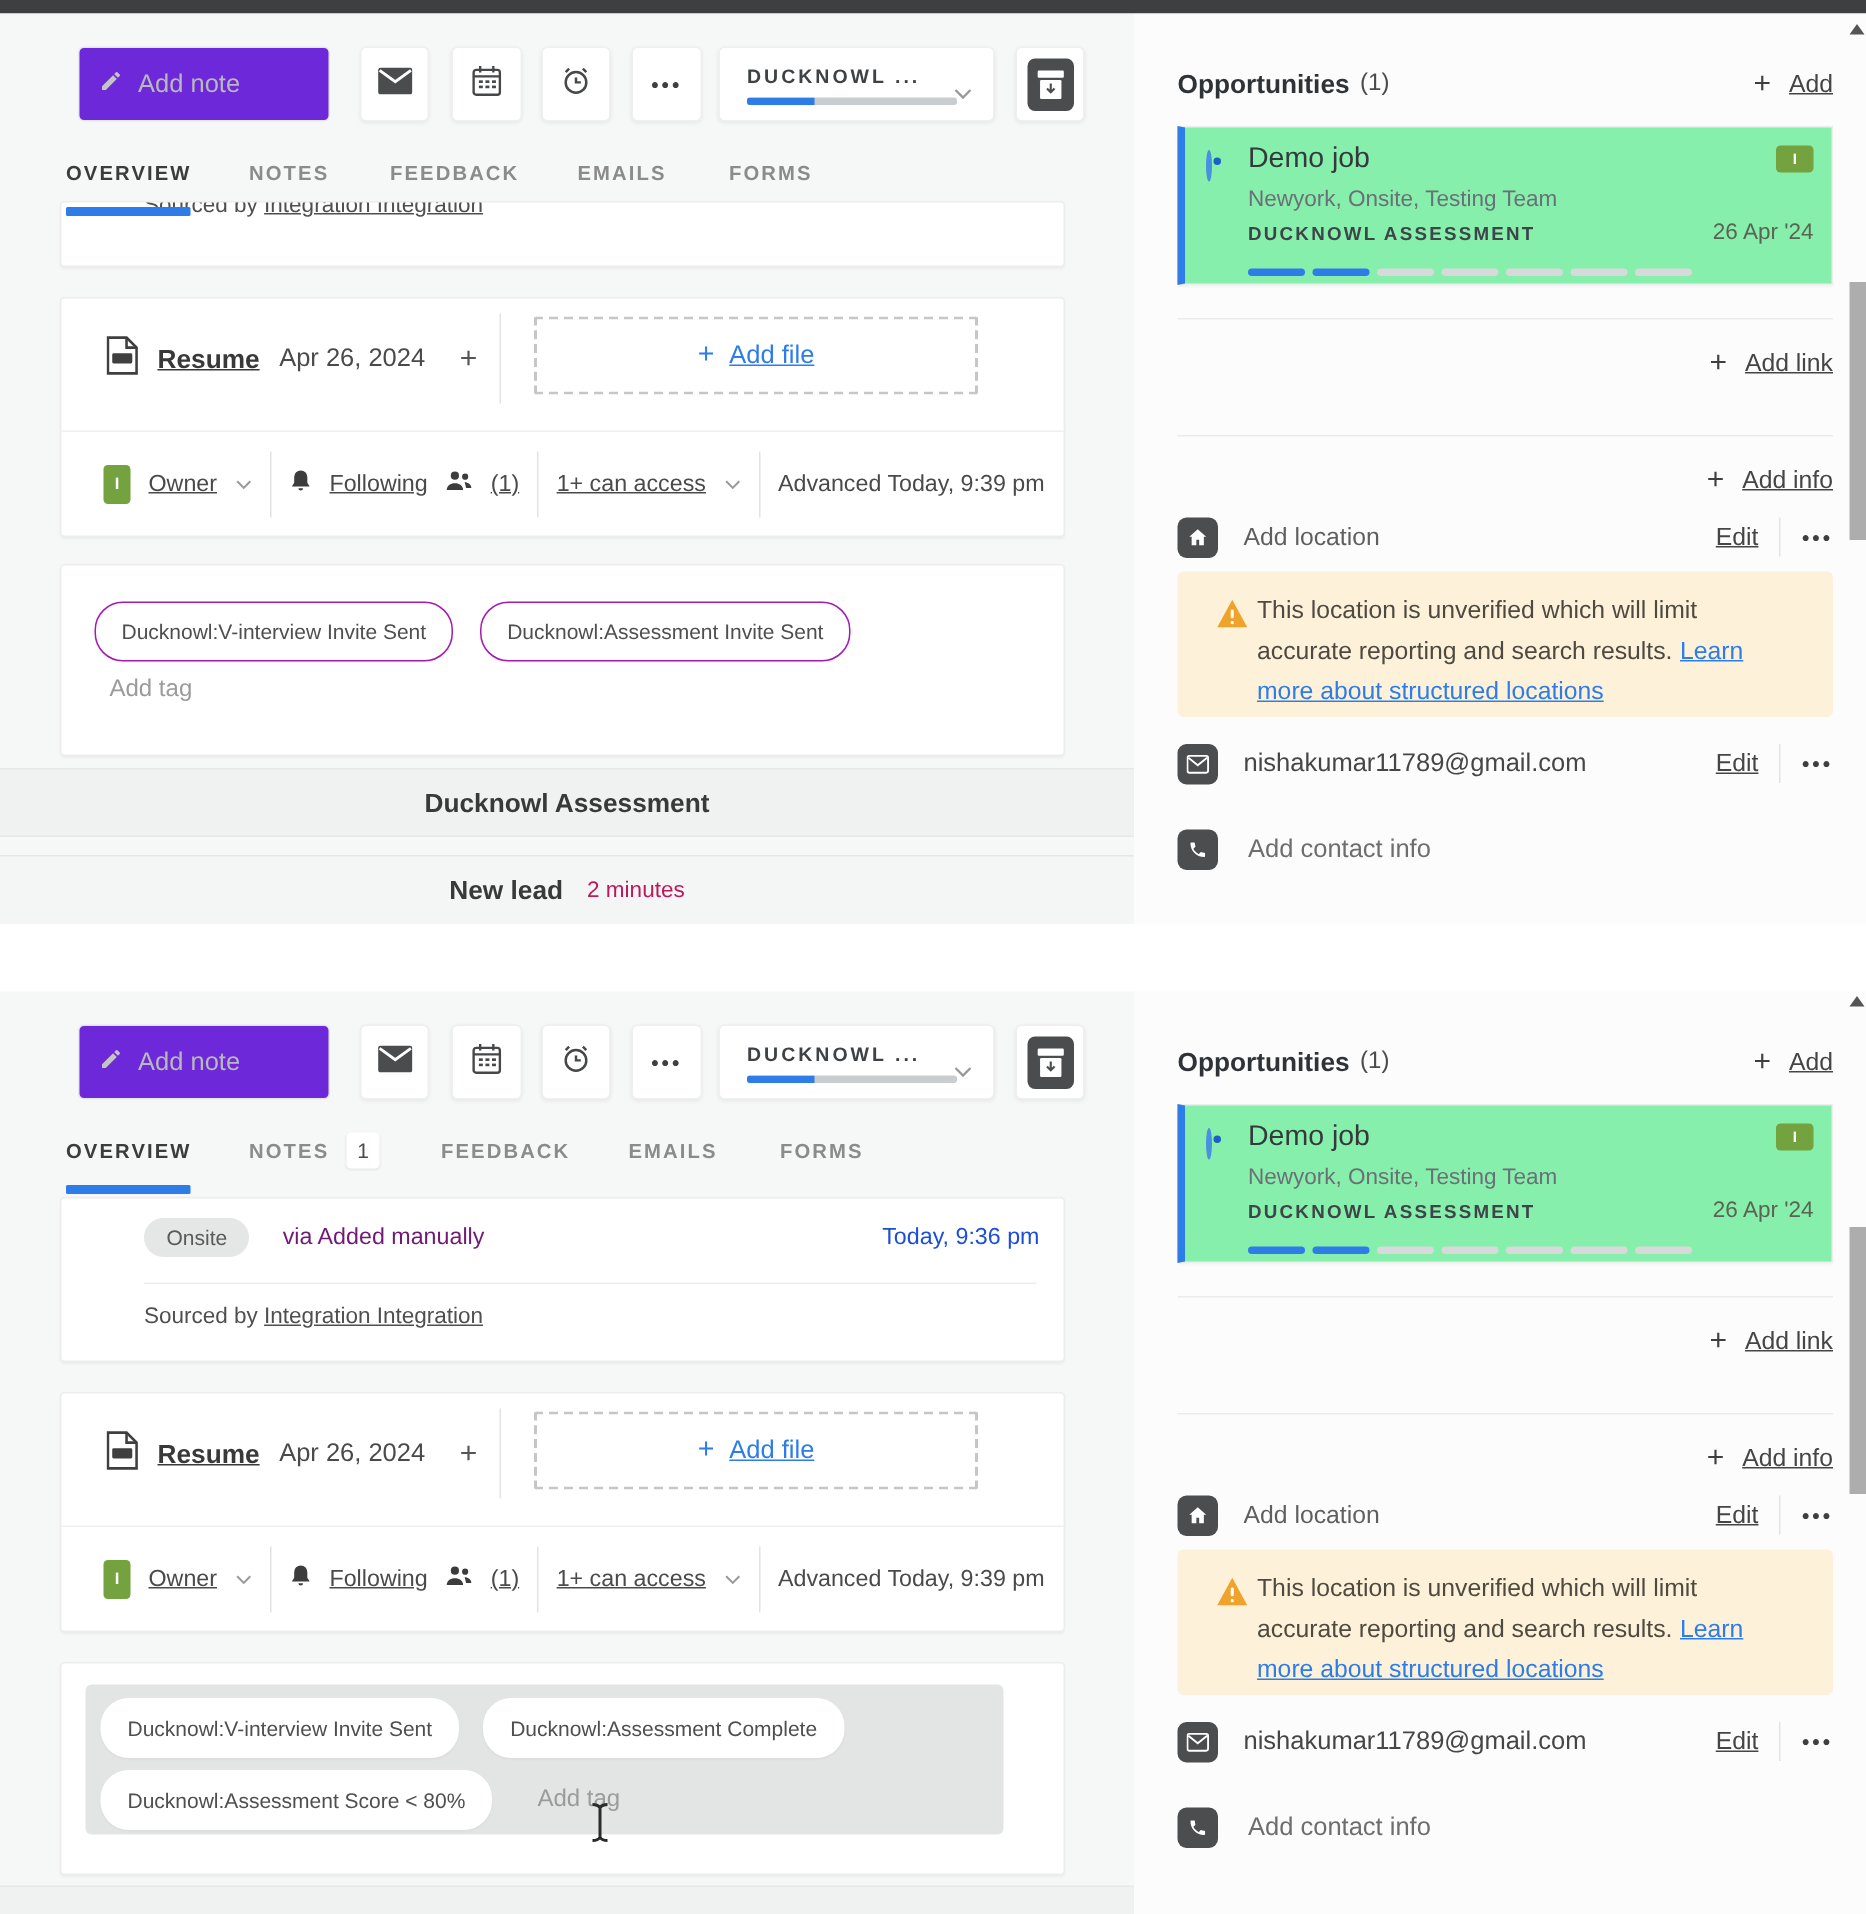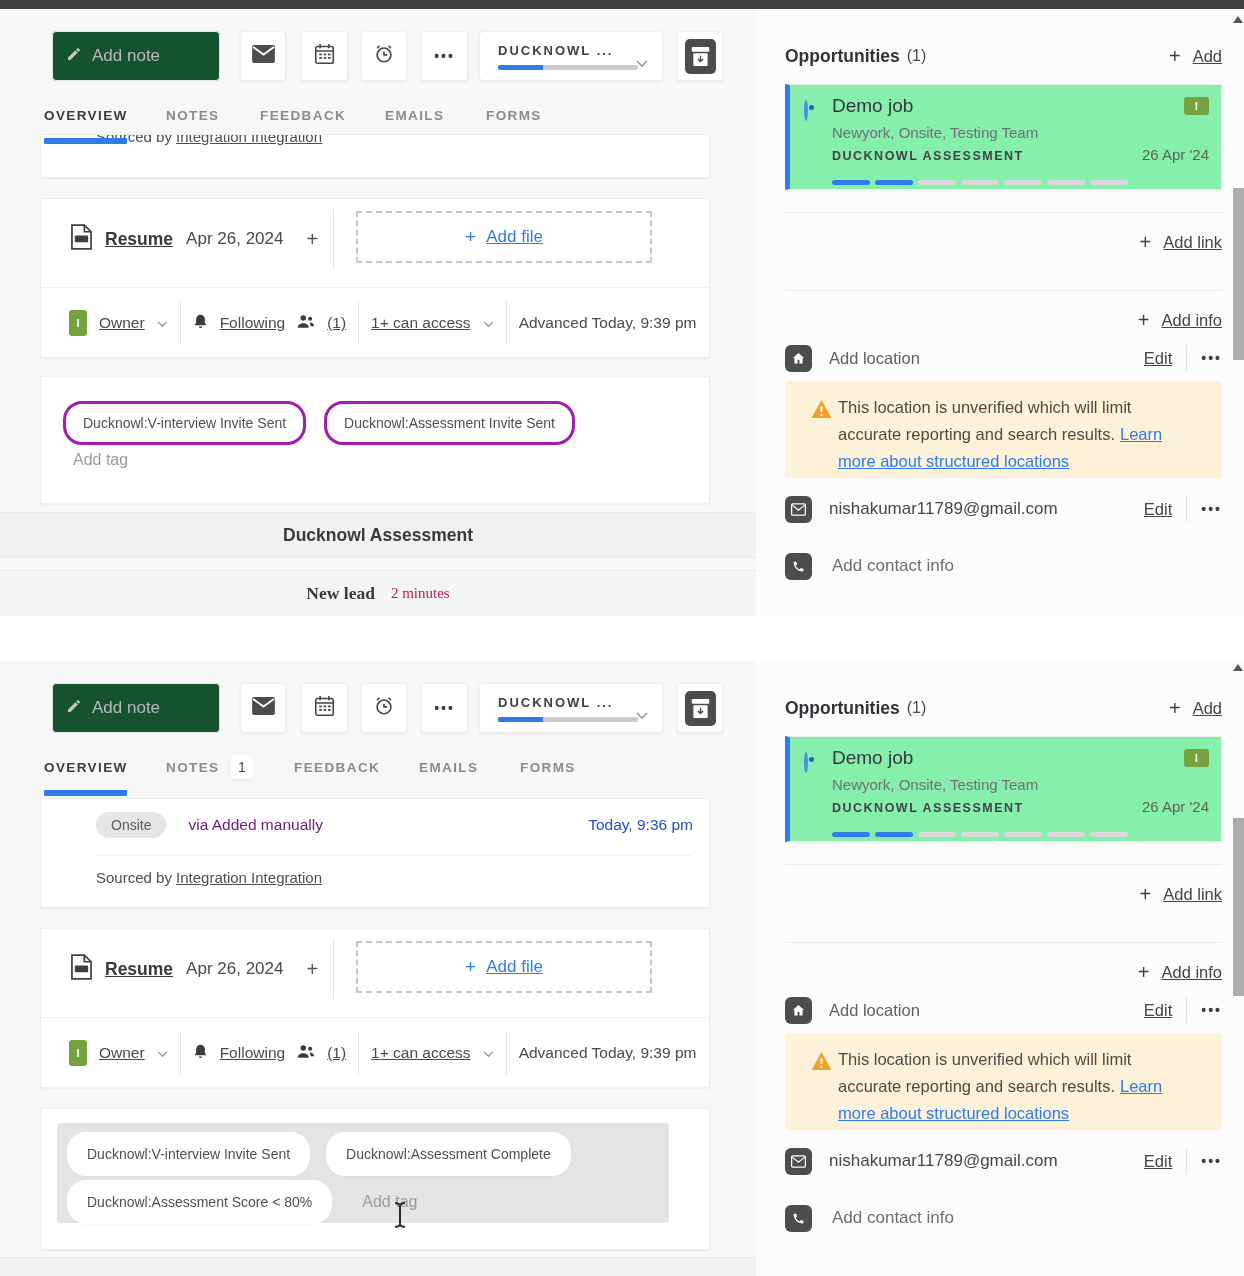--- a/index.html
+++ b/index.html
@@ -4,21 +4,21 @@
 <style>
   html,body{margin:0;padding:0;background:#fff;}
   body{font-family:"Liberation Sans",sans-serif;color:#4a4a4a;}
   #stage{position:relative;width:1244px;height:1276px;background:#fff;overflow:hidden;}
   .abs{position:absolute;}
   .topbar{left:0;top:0;width:1244px;height:9px;background:#3d3f40;}
   .leftbg{left:0;width:756px;background:#f6f7f7;}
   .rightbg{left:756px;width:488px;background:#fcfcfc;}
 
   
-  .note-input{background:#14532d;border:1px solid #e6e6e6;border-radius:4px;display:flex;align-items:center;gap:10px;padding:0 13px;box-sizing:border-box;}
+  .note-input{background:#6d28d9;border:1px solid #e6e6e6;border-radius:4px;display:flex;align-items:center;gap:10px;padding:0 13px;box-sizing:border-box;}
   .note-ph{color:#b9b9b9;font-size:17px;}
   .tbtn{background:#fff;border:1px solid #efefef;border-radius:4px;box-shadow:0 1px 3px rgba(0,0,0,.07);display:flex;align-items:center;justify-content:center;box-sizing:border-box;cursor:pointer;}
   .dots{color:#3f3f3f;font-size:14px;font-weight:bold;letter-spacing:2px;}
   .dd-label{font-size:13px;font-weight:bold;letter-spacing:2px;color:#3e4245;}
   .dd{flex-direction:column;justify-content:center;gap:7px;align-items:flex-start;padding:0 18px;display:flex;}
   .dd-bar{width:140px;height:5px;border-radius:2px;background:#c9cdd0;overflow:hidden;}
   .dd-bar i{display:block;width:32%;height:100%;background:#2e7ce8;}
   .dd-chev{position:absolute;right:14px;top:22px;}
   .archive-glyph{width:31px;height:35px;background:#4a4c4d;border-radius:5px;display:flex;align-items:center;justify-content:center;}
 
@@ -26,21 +26,21 @@
   .tab{font-size:13.5px;font-weight:bold;letter-spacing:1.4px;color:#8b8b8b;cursor:pointer;}
   .tab.active{color:#3c3c3c;}
   .tab-underline{background:#2e7ce8;height:6px;border-radius:1px;}
   .notes-badge{background:#fff;box-shadow:0 1px 2px rgba(0,0,0,.08);border-radius:3px;width:22px;height:24px;display:flex;align-items:center;justify-content:center;font-size:14px;color:#4a4a4a;}
 
   
   .card{background:#fff;border:1px solid #ededed;border-radius:3px;box-shadow:0 1px 2px rgba(0,0,0,.05);box-sizing:border-box;}
   .row{display:flex;align-items:center;}
   .vsep{width:1px;background:#e3e3e3;align-self:stretch;}
   .u{text-decoration:underline;}
-  .pill{display:inline-flex;align-items:center;background:#fff;border:3px solid #a21caf;border-radius:19px;padding:0 17px;height:38px;font-size:14px;color:#4f4f4f;box-shadow:0 1px 2px rgba(0,0,0,.04);white-space:nowrap;}
+  .pill{display:inline-flex;align-items:center;background:#fff;border:1px solid #a21caf;border-radius:19px;padding:0 17px;height:38px;font-size:14px;color:#4f4f4f;box-shadow:0 1px 2px rgba(0,0,0,.04);white-space:nowrap;}
   .addtag{color:#9b9b9b;font-size:16px;}
   .sourcepill{background:#e5e6e6;border-radius:13px;height:26px;display:inline-flex;align-items:center;padding:0 15px;font-size:14px;color:#5a5a5a;}
   .dashedbox{border:2px dashed #c6c6c6;border-radius:2px;display:flex;align-items:center;justify-content:center;gap:10px;box-sizing:border-box;}
   .bluelink{color:#2e7ce8;text-decoration:underline;font-size:17px;}
   .blueplus{color:#2e7ce8;font-size:19px;}
   .green-badge{background:#74a23e;color:#fff;border-radius:3px;display:flex;align-items:center;justify-content:center;font-weight:bold;}
 
   
   .graybar{background:#f0f1f1;border-top:1px solid #e8e8e8;border-bottom:1px solid #e8e8e8;display:flex;align-items:center;justify-content:center;box-sizing:border-box;}
   .leadbar{background:#f4f5f5;border-top:1px solid #e7e7e7;display:flex;align-items:center;justify-content:center;gap:16px;box-sizing:border-box;}
@@ -194,21 +194,21 @@
     <div class="abs row" style="left:22px;top:24px;gap:18px;">
       <span class="pill">Ducknowl:V-interview Invite Sent</span>
       <span class="pill">Ducknowl:Assessment Invite Sent</span>
     </div>
     <span class="abs addtag" style="left:32px;top:74px;">Add tag</span>
   </div>
 
   <div class="abs graybar" style="left:0;top:512px;width:756px;height:46px;">
     <span style="font-size:17.5px;font-weight:bold;color:#393939;">Ducknowl Assessment</span>
   </div>
-  <div class="abs leadbar" style="left:0;top:570px;width:756px;height:46px;font-family:Liberation Serif, serif;">
+  <div class="abs leadbar" style="left:0;top:570px;width:756px;height:46px;">
     <span style="font-size:17.5px;font-weight:bold;color:#393939;">New lead</span>
     <span style="font-size:15px;color:#be185d;">2 minutes</span>
   </div>
 
   <div class="abs rp-row" style="left:785px;top:43px;width:437px;height:26px;">
     <span class="rp-title">Opportunities</span>
     <span class="rp-count">(1)</span>
     <span class="row" style="margin-left:auto;gap:12px;">
       <span class="plus-g">+</span>
       <span class="darklink">Add</span>

